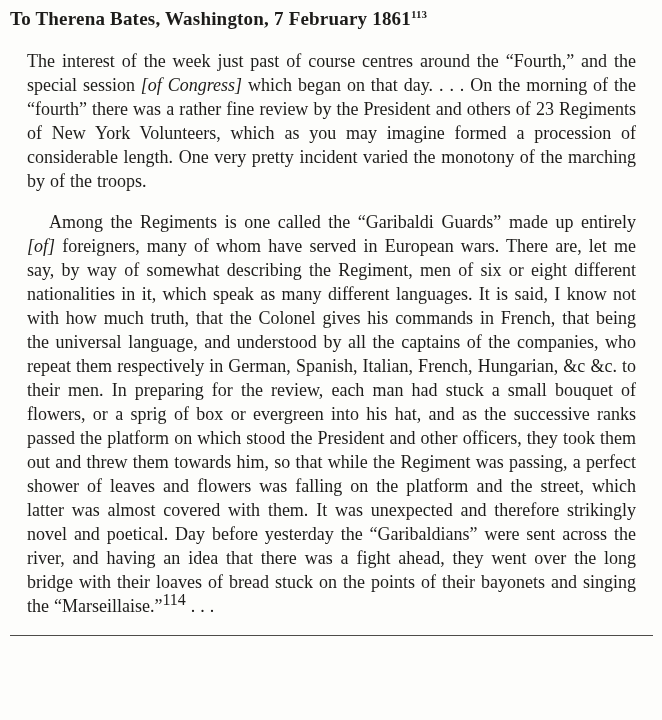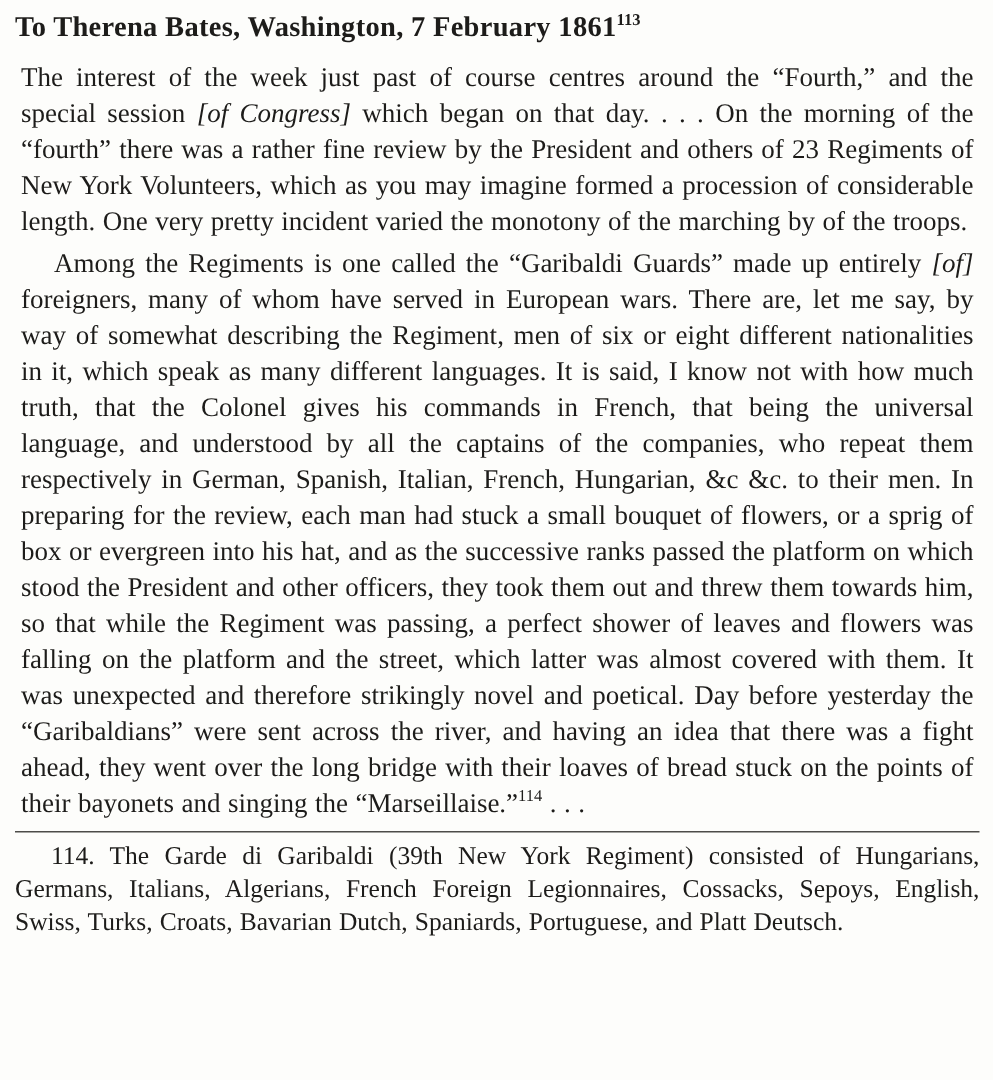--- a/index.html
+++ b/index.html
@@ -30,31 +30,31 @@
     font-weight: 700;
     line-height: 0;
     vertical-align: super;
     letter-spacing: 0;
     text-align: right;
   }
   .para {
     font-size: 18px;
     line-height: 24px;
     text-align: justify;
-    margin: 4px;
+    margin: 17px;
     word-spacing: 0.5px;
   }
   .para.indent {
     text-indent: 22px;
   }
   .para i {
     font-style: italic;
   }
   .para sup {
-    font-size: 11px;
+    font-size: 16px;
     line-height: 0;
     vertical-align: super;
   }
   .footnote-rule {
     border: none;
     border-top: 1.5px solid #4d4c49;
     margin: 7px 0 5px 0;
     width: 100%;
   }
   .footnote {
@@ -72,15 +72,14 @@
 <div class="page">
 
   <h1 class="heading"><span>To Therena Bates, Washington, 7 February 1861</span><sup>113</sup></h1>
 
   <p class="para"><span>The interest of the week just past of course centres around the “Fourth,” and the special session </span><i>[of Congress]</i><span> which began on that day. . . . On the morning of the “fourth” there was a rather fine review by the President and others of 23 Regiments of New York Volunteers, which as you may imagine formed a procession of considerable length. One very pretty incident varied the monotony of the marching by of the troops.</span></p>
 
   <p class="para indent"><span>Among the Regiments is one called the “Garibaldi Guards” made up entirely </span><i>[of]</i><span> foreigners, many of whom have served in European wars. There are, let me say, by way of somewhat describing the Regiment, men of six or eight different nationalities in it, which speak as many different languages. It is said, I know not with how much truth, that the Colonel gives his commands in French, that being the universal language, and understood by all the captains of the companies, who repeat them respectively in German, Spanish, Italian, French, Hungarian, &amp;c &amp;c. to their men. In preparing for the review, each man had stuck a small bouquet of flowers, or a sprig of box or evergreen into his hat, and as the successive ranks passed the platform on which stood the President and other officers, they took them out and threw them towards him, so that while the Regiment was passing, a perfect shower of leaves and flowers was falling on the platform and the street, which latter was almost covered with them. It was unexpected and therefore strikingly novel and poetical. Day before yesterday the “Garibaldians” were sent across the river, and having an idea that there was a fight ahead, they went over the long bridge with their loaves of bread stuck on the points of their bayonets and singing the “Marseillaise.”</span><sup>114</sup><span> . . .</span></p>
 
   <hr class="footnote-rule">
 
-  <p class="footnote">114. The Garde di Garibaldi (39th New York Regiment) consisted of Hungarians, Germans, Italians, Algerians, French Foreign Legionnaires, Cossacks, Sepoys, English, Swiss, Turks, Croats, Bavarian Dutch, Spaniards, Portuguese, and Platt Deutsch.</p>
 
 </div>
 
 </body></html>

